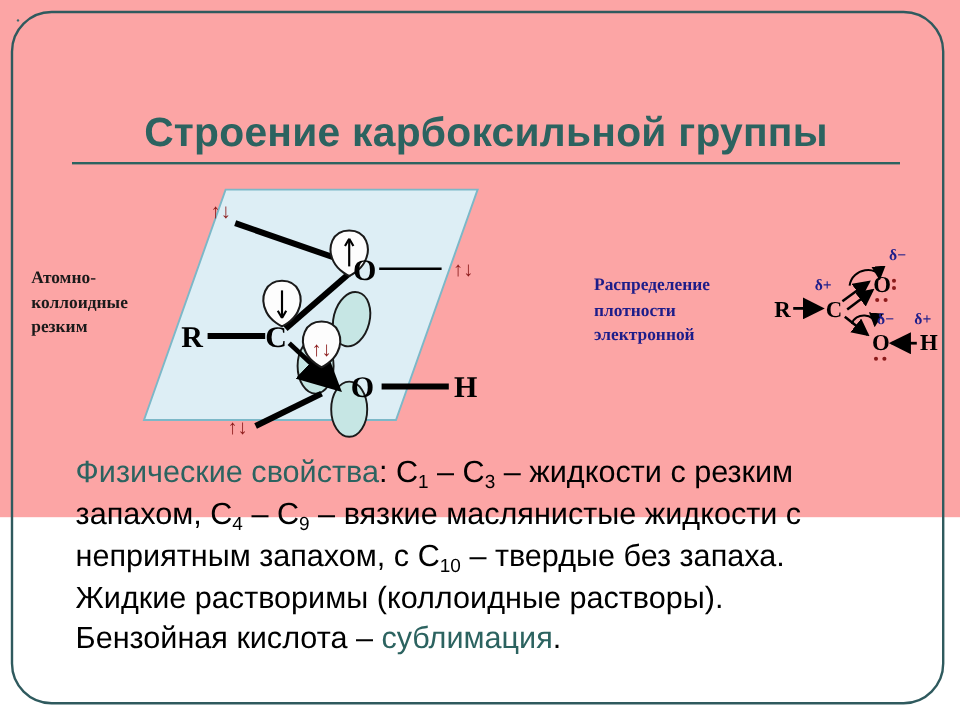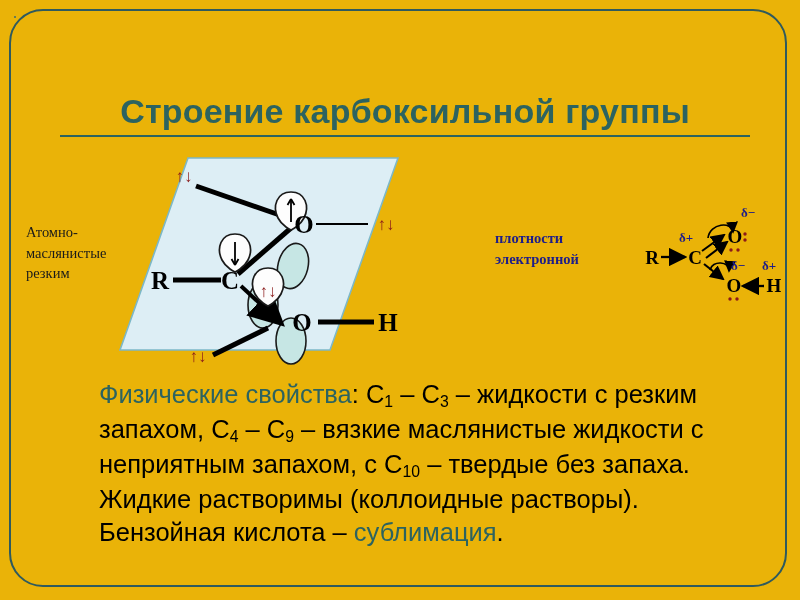--- a/index.html
+++ b/index.html
@@ -9,22 +9,22 @@
   }
   body {
     width: 800px;
     height: 600px;
     overflow: hidden;
     font-family: "Liberation Sans", sans-serif;
   }
   .slide {
     position: relative;
     width: 800px;
-    height: 600px;
-    background: #eab308;
+    height: 431px;
+    background: #fca5a5;
   }
   .slide-frame {
     position: absolute;
     left: 9px;
     top: 9px;
     width: 778px;
     height: 578px;
     border: 2px solid #2f5a5e;
     border-radius: 34px;
     box-sizing: border-box;
@@ -64,21 +64,21 @@
   }
 
   
   .caption-left {
     position: absolute;
     left: 26px;
     top: 222px;
     width: 120px;
     font-family: "Liberation Serif", serif;
     font-size: 14.5px;
-    font-weight: 400;
+    font-weight: 700;
     color: #1a1a1a;
     line-height: 1.42;
   }
   
   .caption-right {
     position: absolute;
     left: 495px;
     top: 228px;
     width: 150px;
     font-family: "Liberation Serif", serif;
@@ -103,21 +103,20 @@
   
   .body-text {
     position: absolute;
     left: 63px;
     top: 378px;
     width: 660px;
     font-size: 25.5px;
     line-height: 1.30;
     color: #000000;
     font-family: "Liberation Sans", sans-serif;
-    margin-left: 36px;
   }
   .body-text .hl { color: #2c6360; }
   .body-text sub {
     font-size: 0.62em;
     vertical-align: -0.28em;
   }
 </style>
 </head>
 <body>
 
@@ -126,25 +125,26 @@
   <div class="slide-frame"></div>
   <div class="corner-dot"></div>
 
   <div class="title-wrap">
     <div class="title">Строение карбоксильной группы</div>
     <div class="title-rule"></div>
   </div>
 
   <div class="caption-left">
     <div>Атомно-</div>
-    <div>маслянистые</div>
+    <div>коллоидные</div>
     <div>резким</div>
   </div>
 
   <div class="caption-right">
+    <div>Распределение</div>
     <div>плотности</div>
     <div>электронной</div>
   </div>
 
   <svg class="orbital-diagram" width="360" height="215" viewBox="0 0 360 215">
     <defs>
       <marker id="spear" markerWidth="9" markerHeight="9" refX="8" refY="4.5" orient="auto">
         <path d="M0,0 L9,4.5 L0,9 Z" fill="#000"></path>
       </marker>
     </defs>

